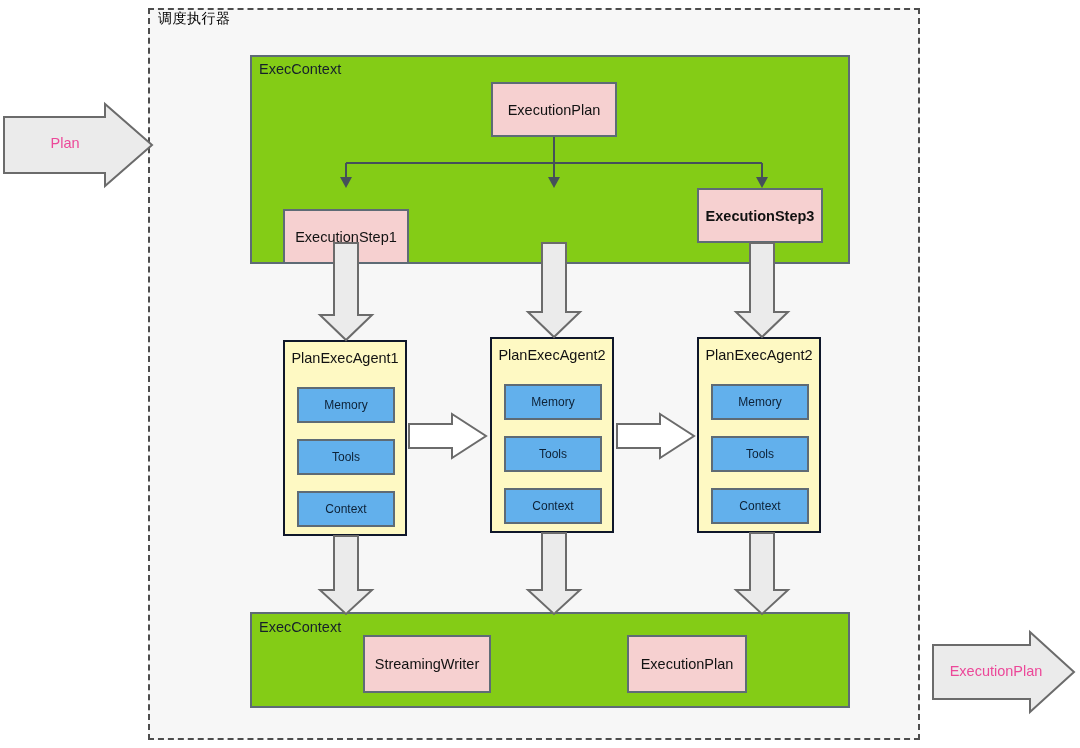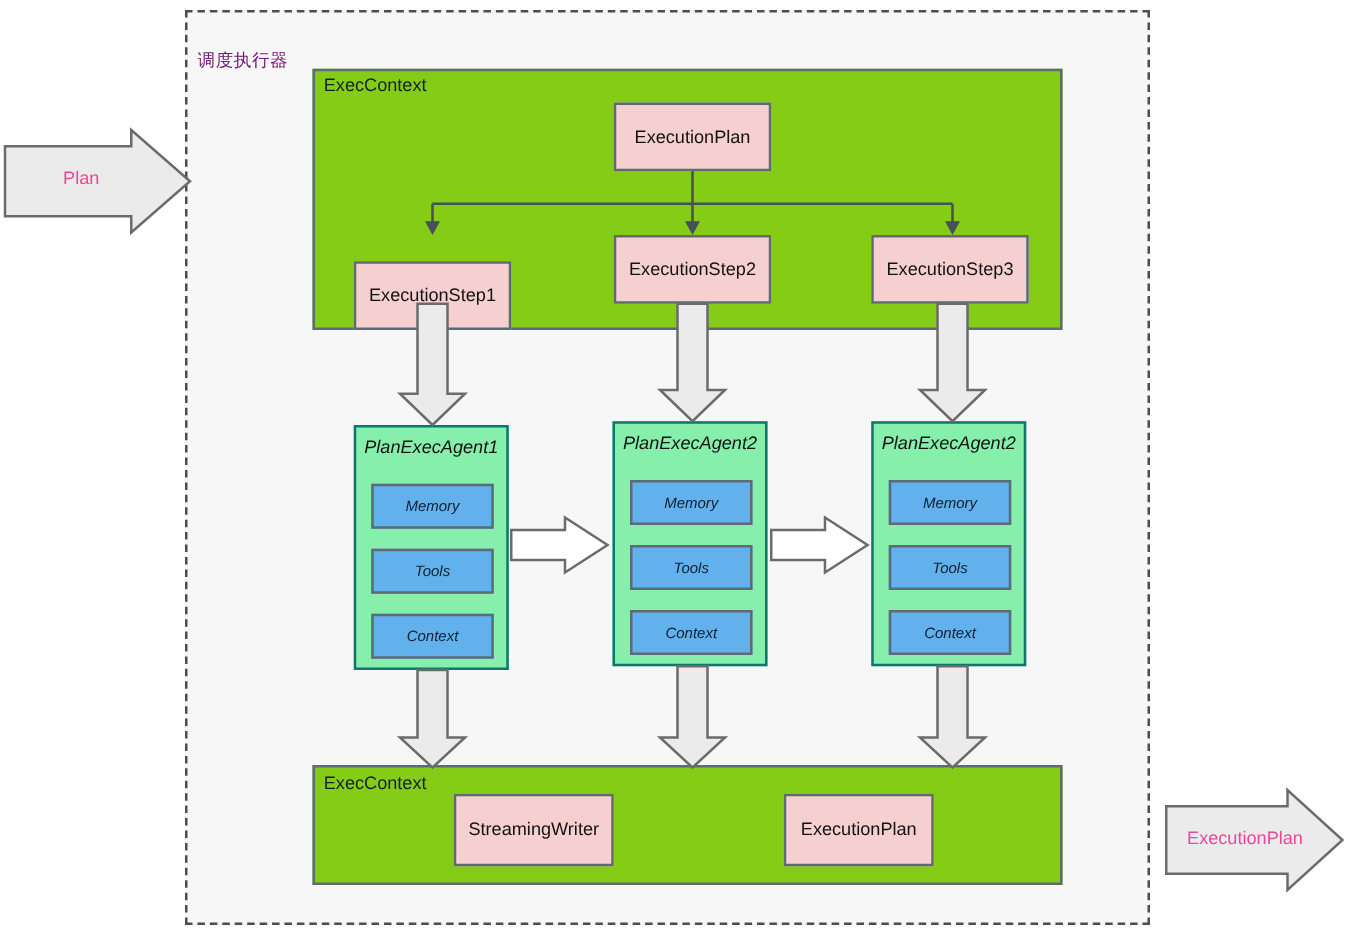--- a/index.html
+++ b/index.html
@@ -21,23 +21,22 @@
 
   
   .scheduler {
     left: 148px; top: 8px; width: 772px; height: 732px;
     background: #f7f7f7;
     border: 2px dashed #4d4d4d;
   }
   .scheduler-label {
     left: 158px; top: 10px;
     font-size: 14px;
-    color: #701a75;
+    color: #000000;
     letter-spacing: 0.5px;
-    margin-top: 30px;
   }
 
   
   .execctx {
     background: #84cc16;
     border: 2px solid #5e6b75;
   }
   .execctx.top  { left: 250px; top: 55px;  width: 600px; height: 209px; }
   .execctx.bot  { left: 250px; top: 612px; width: 600px; height: 96px; }
   .execctx-label {
@@ -50,23 +49,22 @@
   
   .pinkbox {
     background: #f6d0d0;
     border: 2px solid #5e6b75;
     display: flex; align-items: center; justify-content: center;
     font-size: 14.5px;
     color: #121212;
   }
   
   .agentbox {
-    background: #86efac;
-    border: 2px solid #0f766e;
-    font-style: italic;
+    background: #fef9c3;
+    border: 2px solid #0f172a;
   }
   .agent-label {
     position: absolute; left: 0; right: 0; top: 8px;
     text-align: center;
     font-size: 14.5px;
     color: #121212;
   }
   
   .bluebox {
     background: #62b0ec;
@@ -99,22 +97,21 @@
   <div class="abs scheduler"></div>
   <div class="abs scheduler-label">调度执行器</div>
 
   <div class="abs execctx top">
     <div class="execctx-label">ExecContext</div>
   </div>
 
   <div class="abs pinkbox" style="left:491px; top:82px; width:126px; height:55px;">ExecutionPlan</div>
 
   <div class="abs pinkbox" style="left:283px; top:188px; width:126px; height:55px;margin-top:21px;">ExecutionStep1</div>
-  <div class="abs pinkbox" style="left:491px; top:188px; width:126px; height:55px;">ExecutionStep2</div>
-  <div class="abs pinkbox" style="left:697px; top:188px; width:126px; height:55px;">ExecutionStep3</div>
+  <div class="abs pinkbox" style="left:697px; top:188px; width:126px; height:55px;font-weight:bold;">ExecutionStep3</div>
 
   <div class="abs agentbox" style="left:283px; top:340px; width:124px; height:196px;">
     <div class="agent-label">PlanExecAgent1</div>
     <div class="abs bluebox" style="left:12px; top:45px; width:98px; height:36px;">Memory</div>
     <div class="abs bluebox" style="left:12px; top:97px; width:98px; height:36px;">Tools</div>
     <div class="abs bluebox" style="left:12px; top:149px; width:98px; height:36px;">Context</div>
   </div>
 
   <div class="abs agentbox" style="left:490px; top:337px; width:124px; height:196px;">
     <div class="agent-label">PlanExecAgent2</div>

